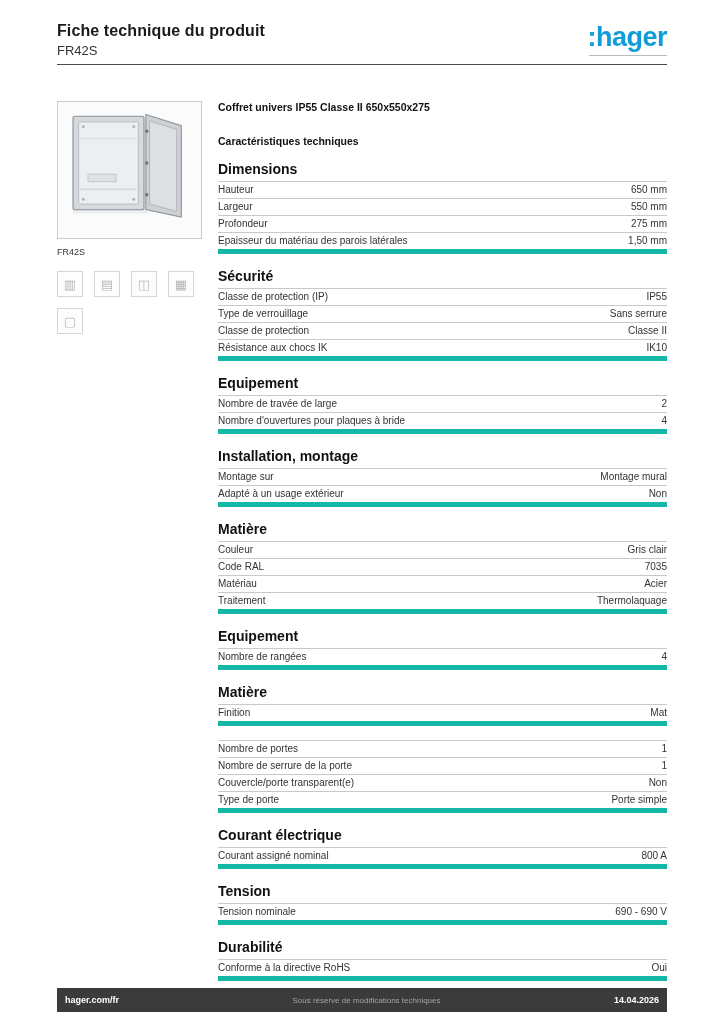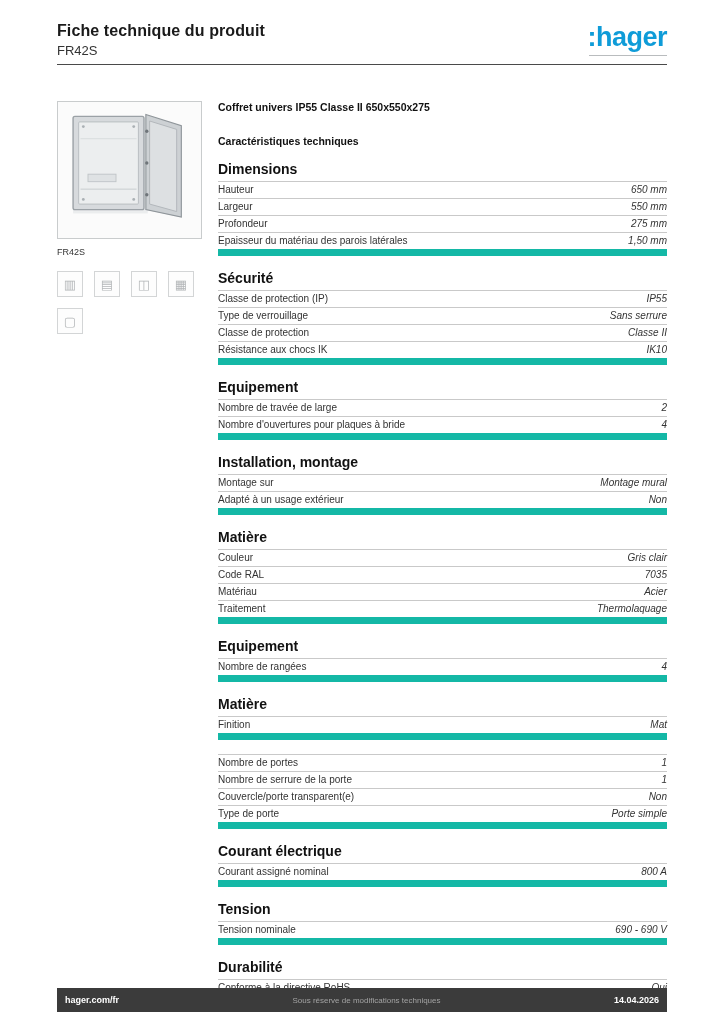--- a/index.html
+++ b/index.html
@@ -48,23 +48,23 @@
   .product-name { font-size: 10.5px; font-weight: 700; color: #111; }
   .specs-heading { font-size: 10.5px; font-weight: 700; color: #111; margin-top: 22px; }
   .section { margin-top: 14px; }
   .section-title { font-size: 14px; font-weight: 700; color: #111; margin-bottom: 4px; }
   .row {
     display: flex; justify-content: space-between; align-items: baseline;
     border-top: 1px solid #c9c9c9;
     padding: 2px 0 3px 0;
     font-size: 10px; color: #333; line-height: 11px;
   }
-  .rows { border-bottom: 7px solid #14b8a6; }
+  .rows { border-bottom: 5px solid #14b8a6; }
   .row .label { padding-right: 10px; }
-  .row .value { text-align: right; white-space: nowrap; font-style: italic; }
+  .row .value { text-align: right; white-space: nowrap; }
 
   
   .footer {
     position: absolute; left: 57px; right: 57px; bottom: 12px;
     height: 18px; background: #3b3b3b;
     display: flex; align-items: center; justify-content: space-between;
     padding: 12px 8px;
   }
   .footer .f-left { font-size: 9px; font-weight: 700; color: #ffffff; }
   .footer .f-center { font-size: 8px; color: #a3a3a3; }

